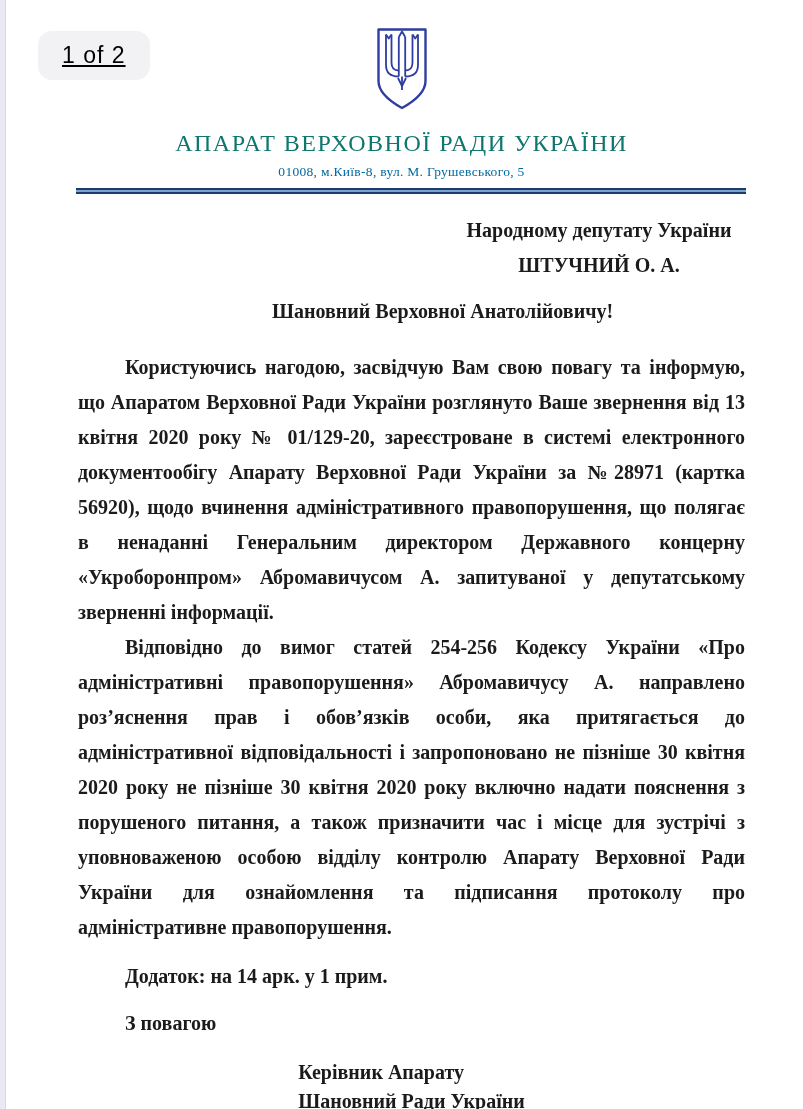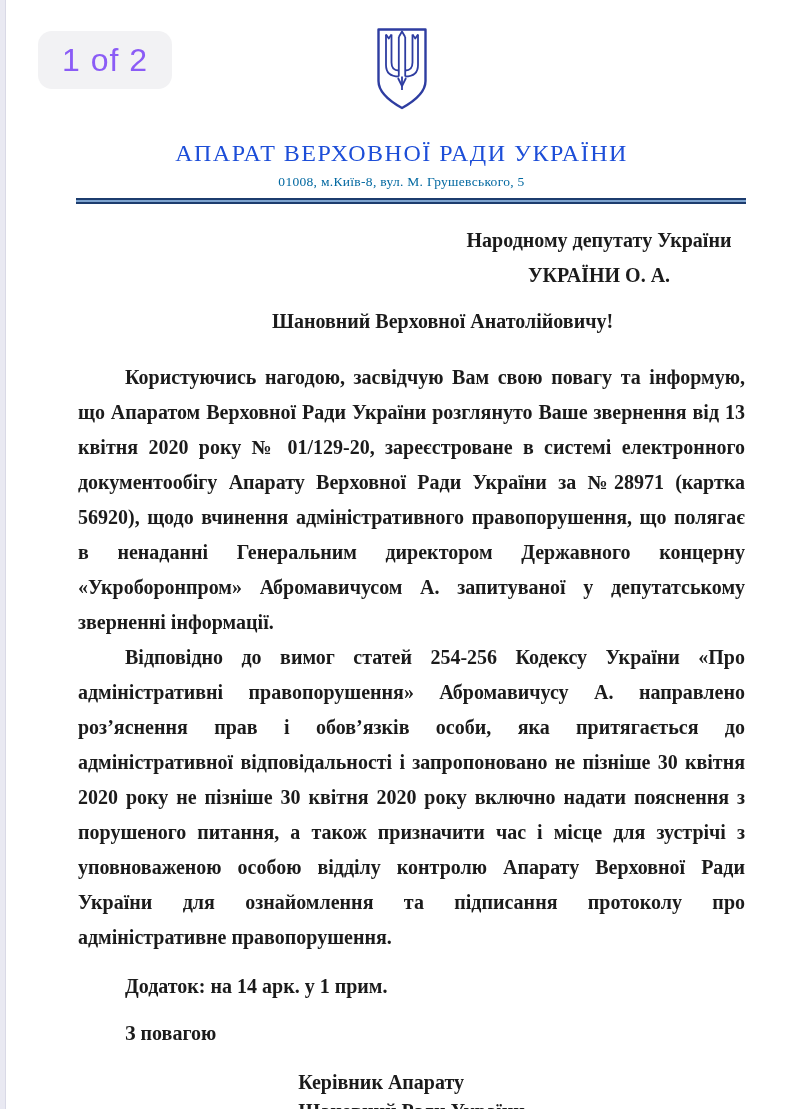--- a/index.html
+++ b/index.html
@@ -16,35 +16,36 @@
     position: absolute;
     left: 0; top: 0; bottom: 0;
     width: 5px;
     background: #e9e9f2;
     border-right: 1px solid #d9d9e6;
   }
   .page-badge {
     position: absolute;
     left: 38px; top: 31px;
     background: #f2f2f4;
-    color: #8b5cf6;
+    color: #000000;
     font-family: "Liberation Sans", sans-serif;
-    font-size: 32px;
+    font-size: 23px;
     line-height: 1;
     padding: 13px 24px;
     border-radius: 14px;
     letter-spacing: 1px;
+    text-decoration: underline;
   }
   .header { text-align: center; padding-top: 26px; }
   .emblem { display: inline-block; width: 56px; height: 86px; }
   .org-title {
-    color: #1d4ed8;
+    color: #0f766e;
     font-size: 24px;
     letter-spacing: 1.5px;
-    margin-top: 24px;
+    margin-top: 14px;
     font-weight: normal;
   }
   .org-address {
     color: #0369a1;
     font-size: 13.5px;
     margin-top: 7px;
     letter-spacing: 0.3px;
   }
   .rule {
     margin: 8px 57px 0 76px;
@@ -123,21 +124,21 @@
     </span>
     <div class="org-title">АПАРАТ ВЕРХОВНОЇ РАДИ УКРАЇНИ</div>
     <div class="org-address">01008, м.Київ-8, вул. М. Грушевського, 5</div>
     <div class="rule"></div>
   </div>
 
   <div class="letter">
 
     <div class="recipient">
       <div>Народному депутату України</div>
-      <div>УКРАЇНИ О. А.</div>
+      <div>ШТУЧНИЙ О. А.</div>
     </div>
 
     <div class="salutation">Шановний Верховної Анатолійовичу!</div>
 
     <p class="paragraph p-first">Користуючись нагодою, засвідчую Вам свою повагу та інформую, що Апаратом Верховної Ради України розглянуто Ваше звернення від 13 квітня 2020 року № 01/129-20, зареєстроване в системі електронного документообігу Апарату Верховної Ради України за №28971 (картка 56920), щодо вчинення адміністративного правопорушення, що полягає в ненаданні Генеральним директором Державного концерну «Укроборонпром» Абромавичусом А. запитуваної у депутатському зверненні інформації.</p>
 
     <p class="paragraph">Відповідно до вимог статей 254-256 Кодексу України «Про адміністративні правопорушення» Абромавичусу А. направлено роз’яснення прав і обов’язків особи, яка притягається до адміністративної відповідальності і запропоновано не пізніше 30 квітня 2020 року не пізніше 30 квітня 2020 року включно надати пояснення з порушеного питання, а також призначити час і місце для зустрічі з уповноваженою особою відділу контролю Апарату Верховної Ради України для ознайомлення та підписання протоколу про адміністративне правопорушення.</p>
 
 
     <div class="attachment">Додаток: на 14 арк. у 1 прим.</div>

